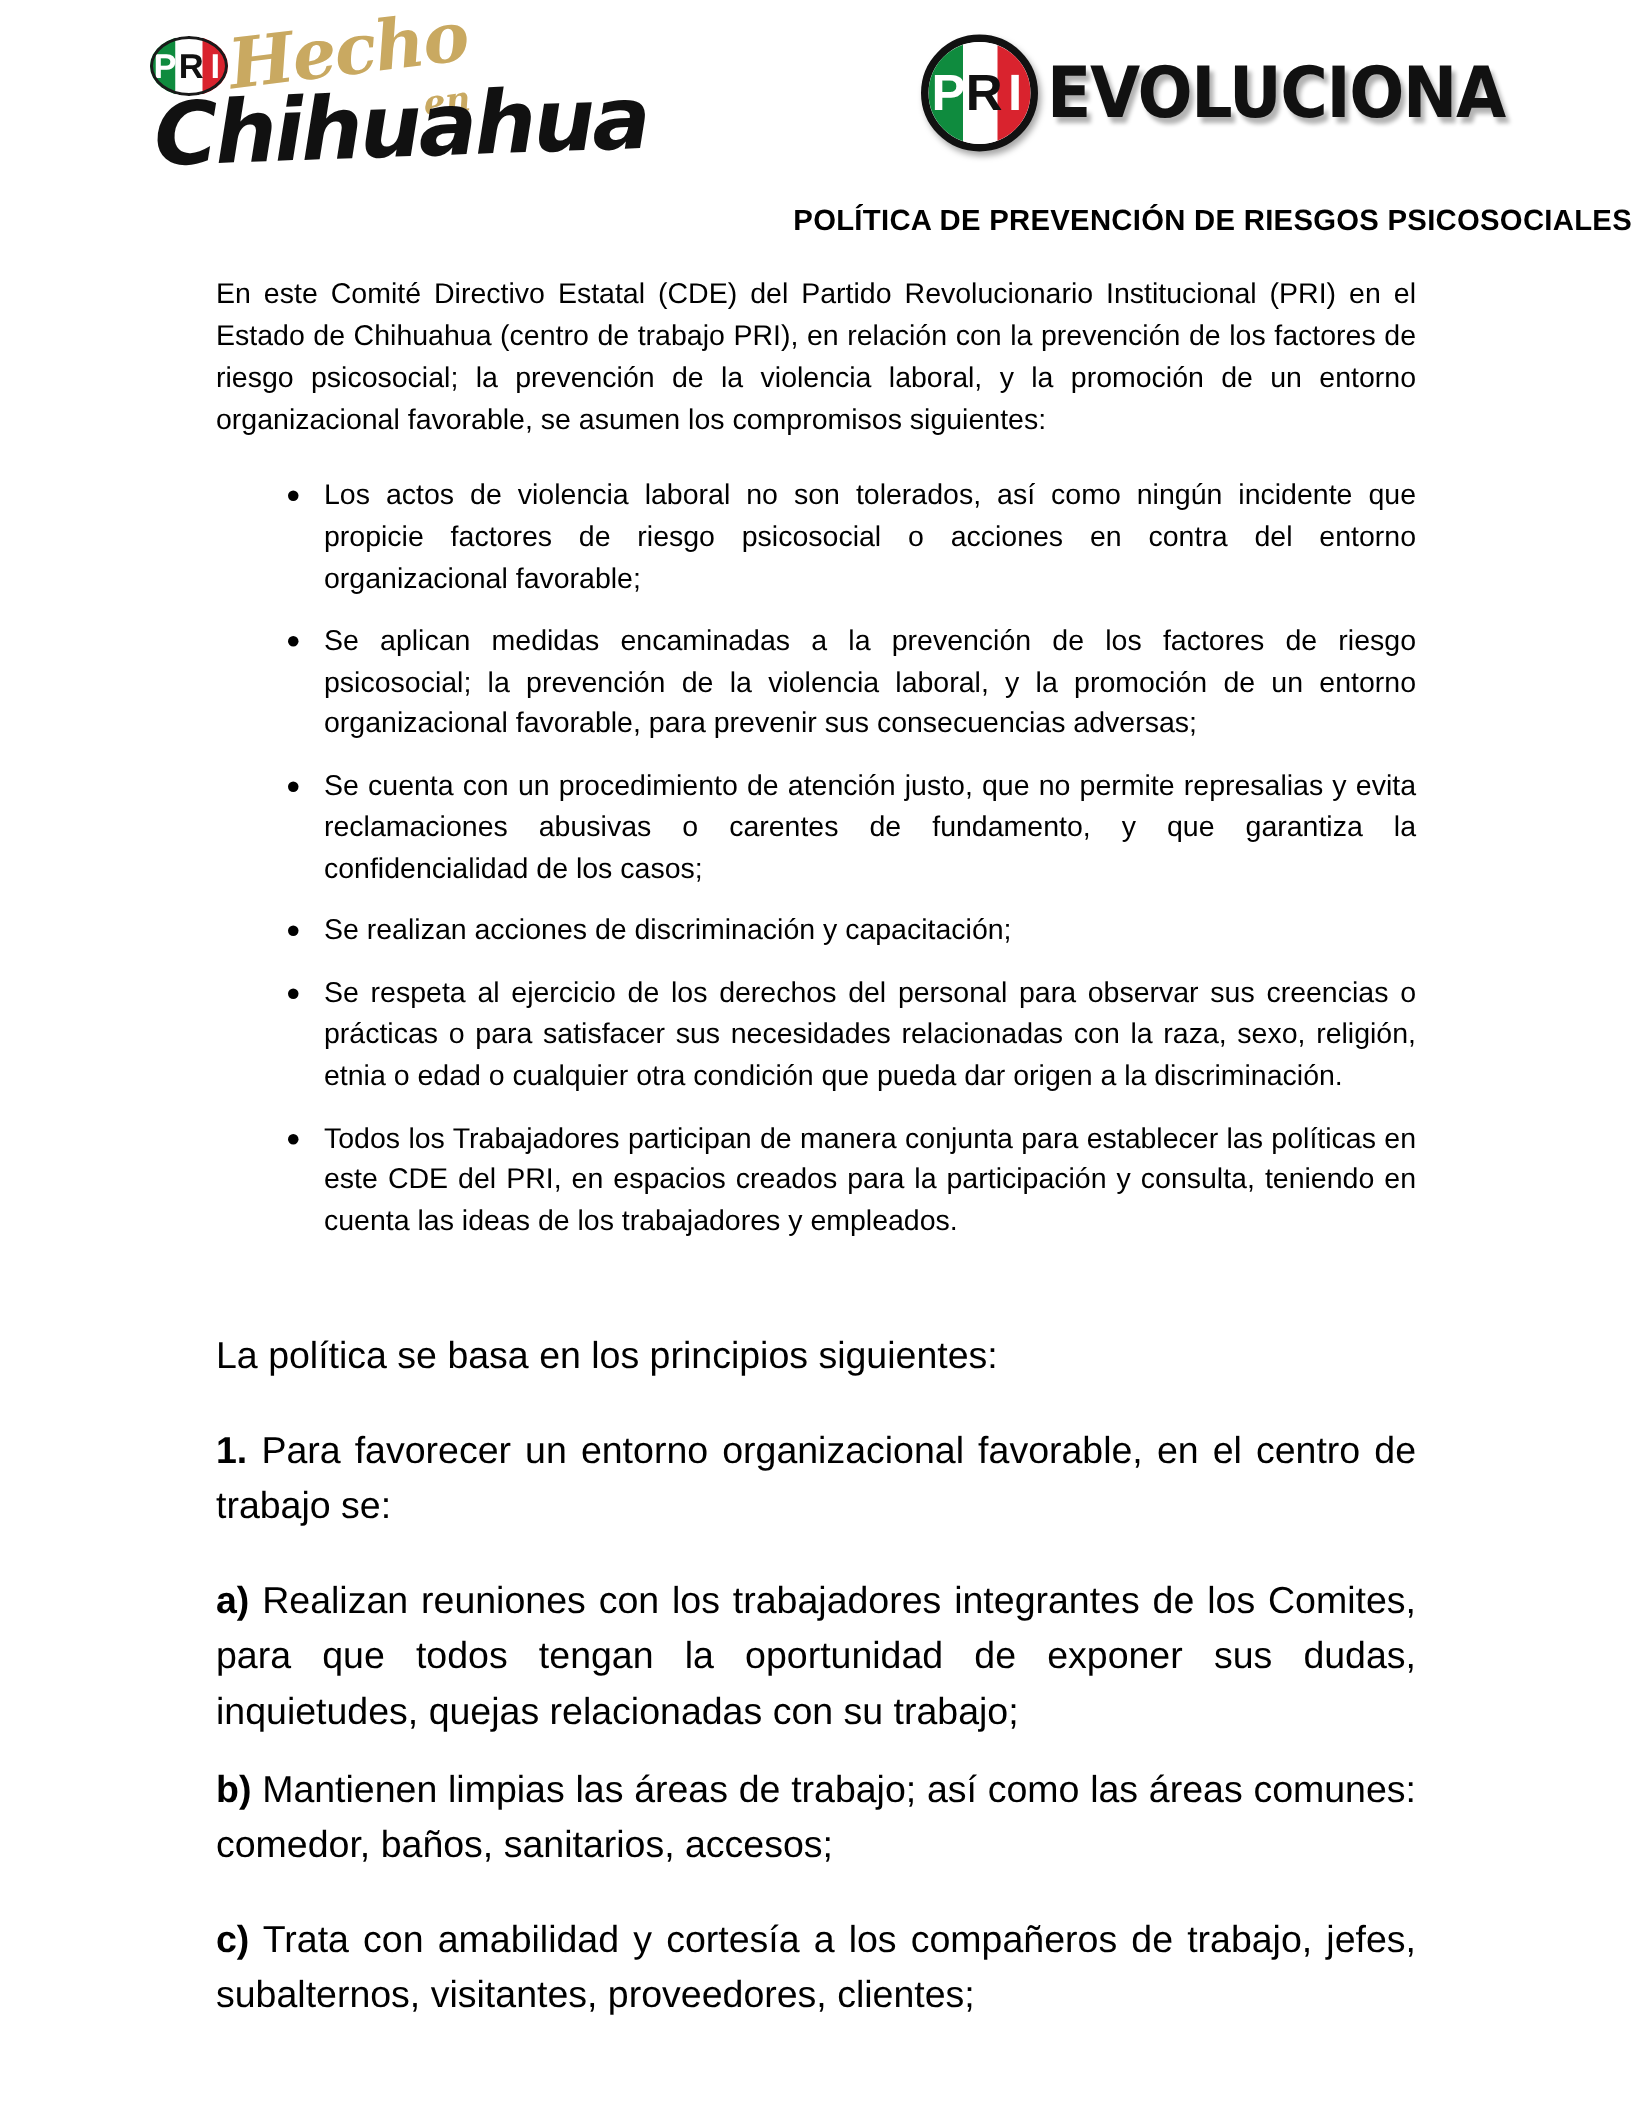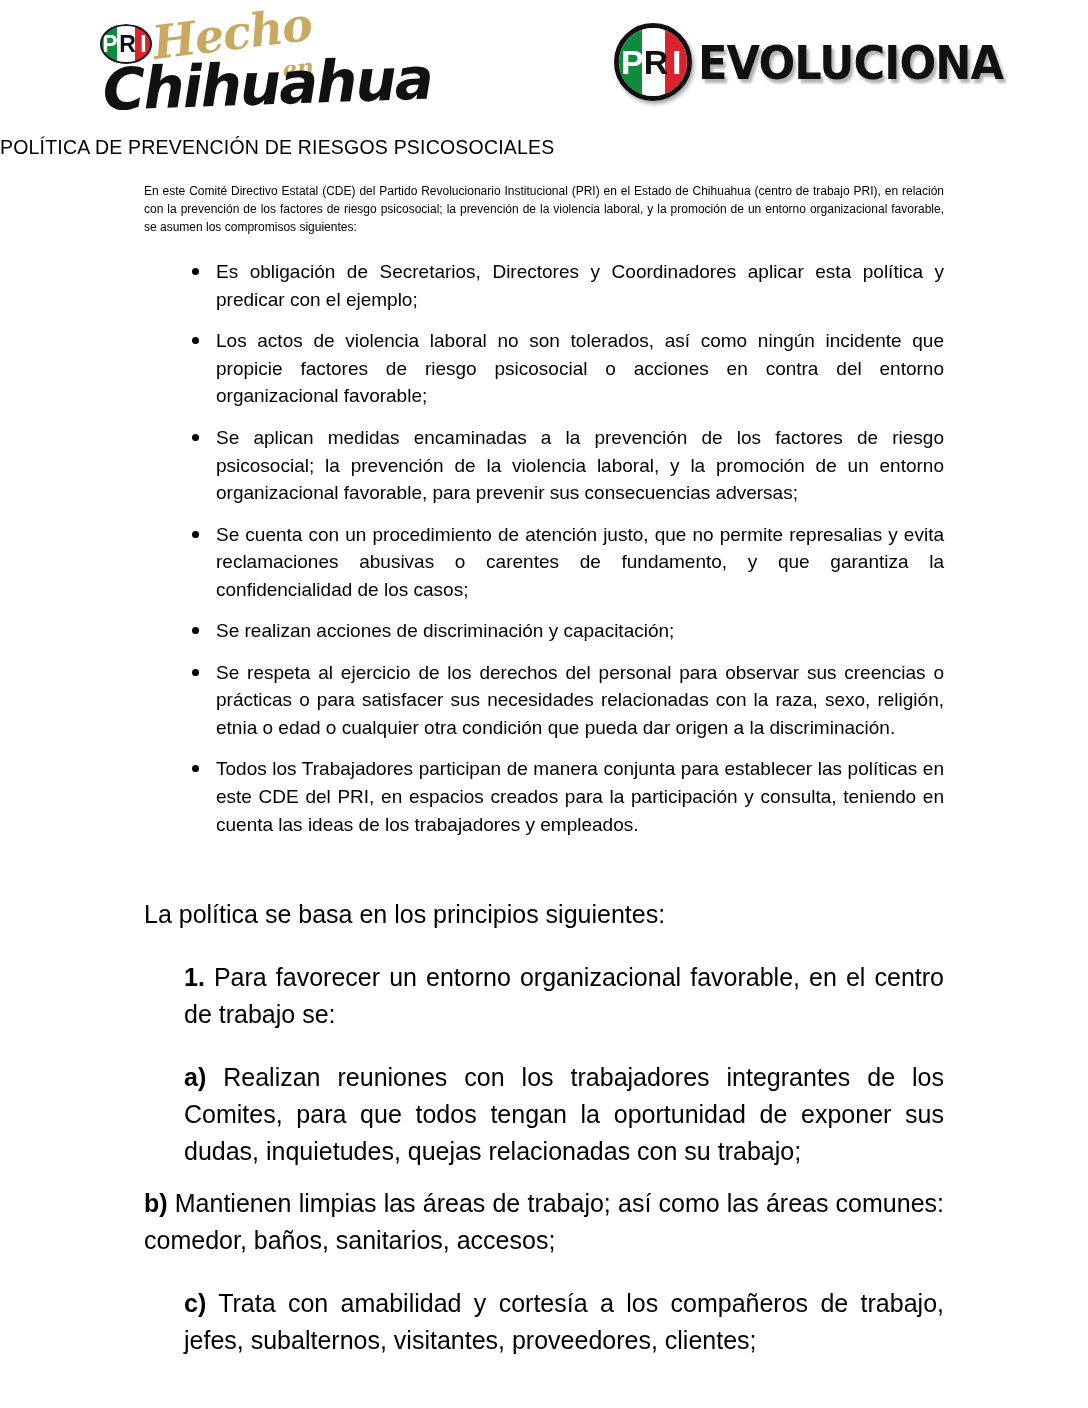--- a/index.html
+++ b/index.html
@@ -155,37 +155,37 @@
     line-height: 1;
     color: #111111;
     letter-spacing: -1px;
     transform: scaleX(0.92);
     transform-origin: left center;
     text-shadow: 3px 4px 3px rgba(0,0,0,0.30);
   }
 
   
   .doc-title {
-    text-align: left;
+    text-align: right;
     font-size: 19.5px;
-    font-weight: normal;
+    font-weight: bold;
     letter-spacing: 0.2px;
     margin: 16px 0 0 0;
     padding: 0;
   }
 
   .content {
     margin: 0 auto;
     padding: 0;
     width: 800px;
   }
 
   p.body-par {
     text-align: justify;
-    font-size: 12px;
+    font-size: 19px;
     line-height: 1.48;
     margin: 24px 0 0 0;
   }
 
   ul.commitments {
     list-style: none;
     margin: 22px 0 0 0;
     padding: 0;
   }
   ul.commitments li {
@@ -207,21 +207,21 @@
   }
 
   .lead-space { height: 44px; }
 
   p.plain {
     font-size: 25px;
     line-height: 1.48;
     margin: 0 0 0 0;
     text-align: justify;
   }
-  p.gap-top { margin-top: 26px; margin-left: 40px; }
+  p.gap-top { margin-top: 26px; }
   p.tight { margin-top: 15px; }
 
   .lbl { font-weight: bold; }
 </style>
 </head>
 <body>
 
 <div class="page">
 
   <div class="header">
@@ -262,21 +262,20 @@
     </div>
   </div>
 
   <h1 class="doc-title">POLÍTICA DE PREVENCIÓN DE RIESGOS PSICOSOCIALES</h1>
 
   <div class="content">
 
     <p class="body-par">En este Comité Directivo Estatal (CDE) del Partido Revolucionario Institucional (PRI) en el Estado de Chihuahua (centro de trabajo PRI), en relación con la prevención de los factores de riesgo psicosocial; la prevención de la violencia laboral, y la promoción de un entorno organizacional favorable, se asumen los compromisos siguientes:</p>
 
     <ul class="commitments">
-      <li><span class="bullet-dot"></span><span> Es obligación de Secretarios, Directores y Coordinadores aplicar esta política y predicar con el ejemplo;</span></li>
       <li><span class="bullet-dot"></span><span> Los actos de violencia laboral no son tolerados, así como ningún incidente que propicie factores de riesgo psicosocial o acciones en contra del entorno organizacional favorable;</span></li>
       <li><span class="bullet-dot"></span><span> Se aplican medidas encaminadas a la prevención de los factores de riesgo psicosocial; la prevención de la violencia laboral, y la promoción de un entorno organizacional favorable, para prevenir sus consecuencias adversas;</span></li>
       <li><span class="bullet-dot"></span><span>Se cuenta con un procedimiento de atención justo, que no permite represalias y evita reclamaciones abusivas o carentes de fundamento, y que garantiza la confidencialidad de los casos;</span></li>
       <li><span class="bullet-dot"></span><span>Se realizan acciones de discriminación y capacitación;</span></li>
       <li><span class="bullet-dot"></span><span>Se respeta al ejercicio de los derechos del personal para observar sus creencias o prácticas o para satisfacer sus necesidades relacionadas con la raza, sexo, religión, etnia o edad o cualquier otra condición que pueda dar origen a la discriminación.</span></li>
       <li><span class="bullet-dot"></span><span>Todos los Trabajadores participan de manera conjunta para establecer las políticas en este CDE del PRI, en espacios creados para la participación y consulta, teniendo en cuenta las ideas de los trabajadores y empleados.</span></li>
     </ul>
 
     <div class="lead-space"></div>
 

